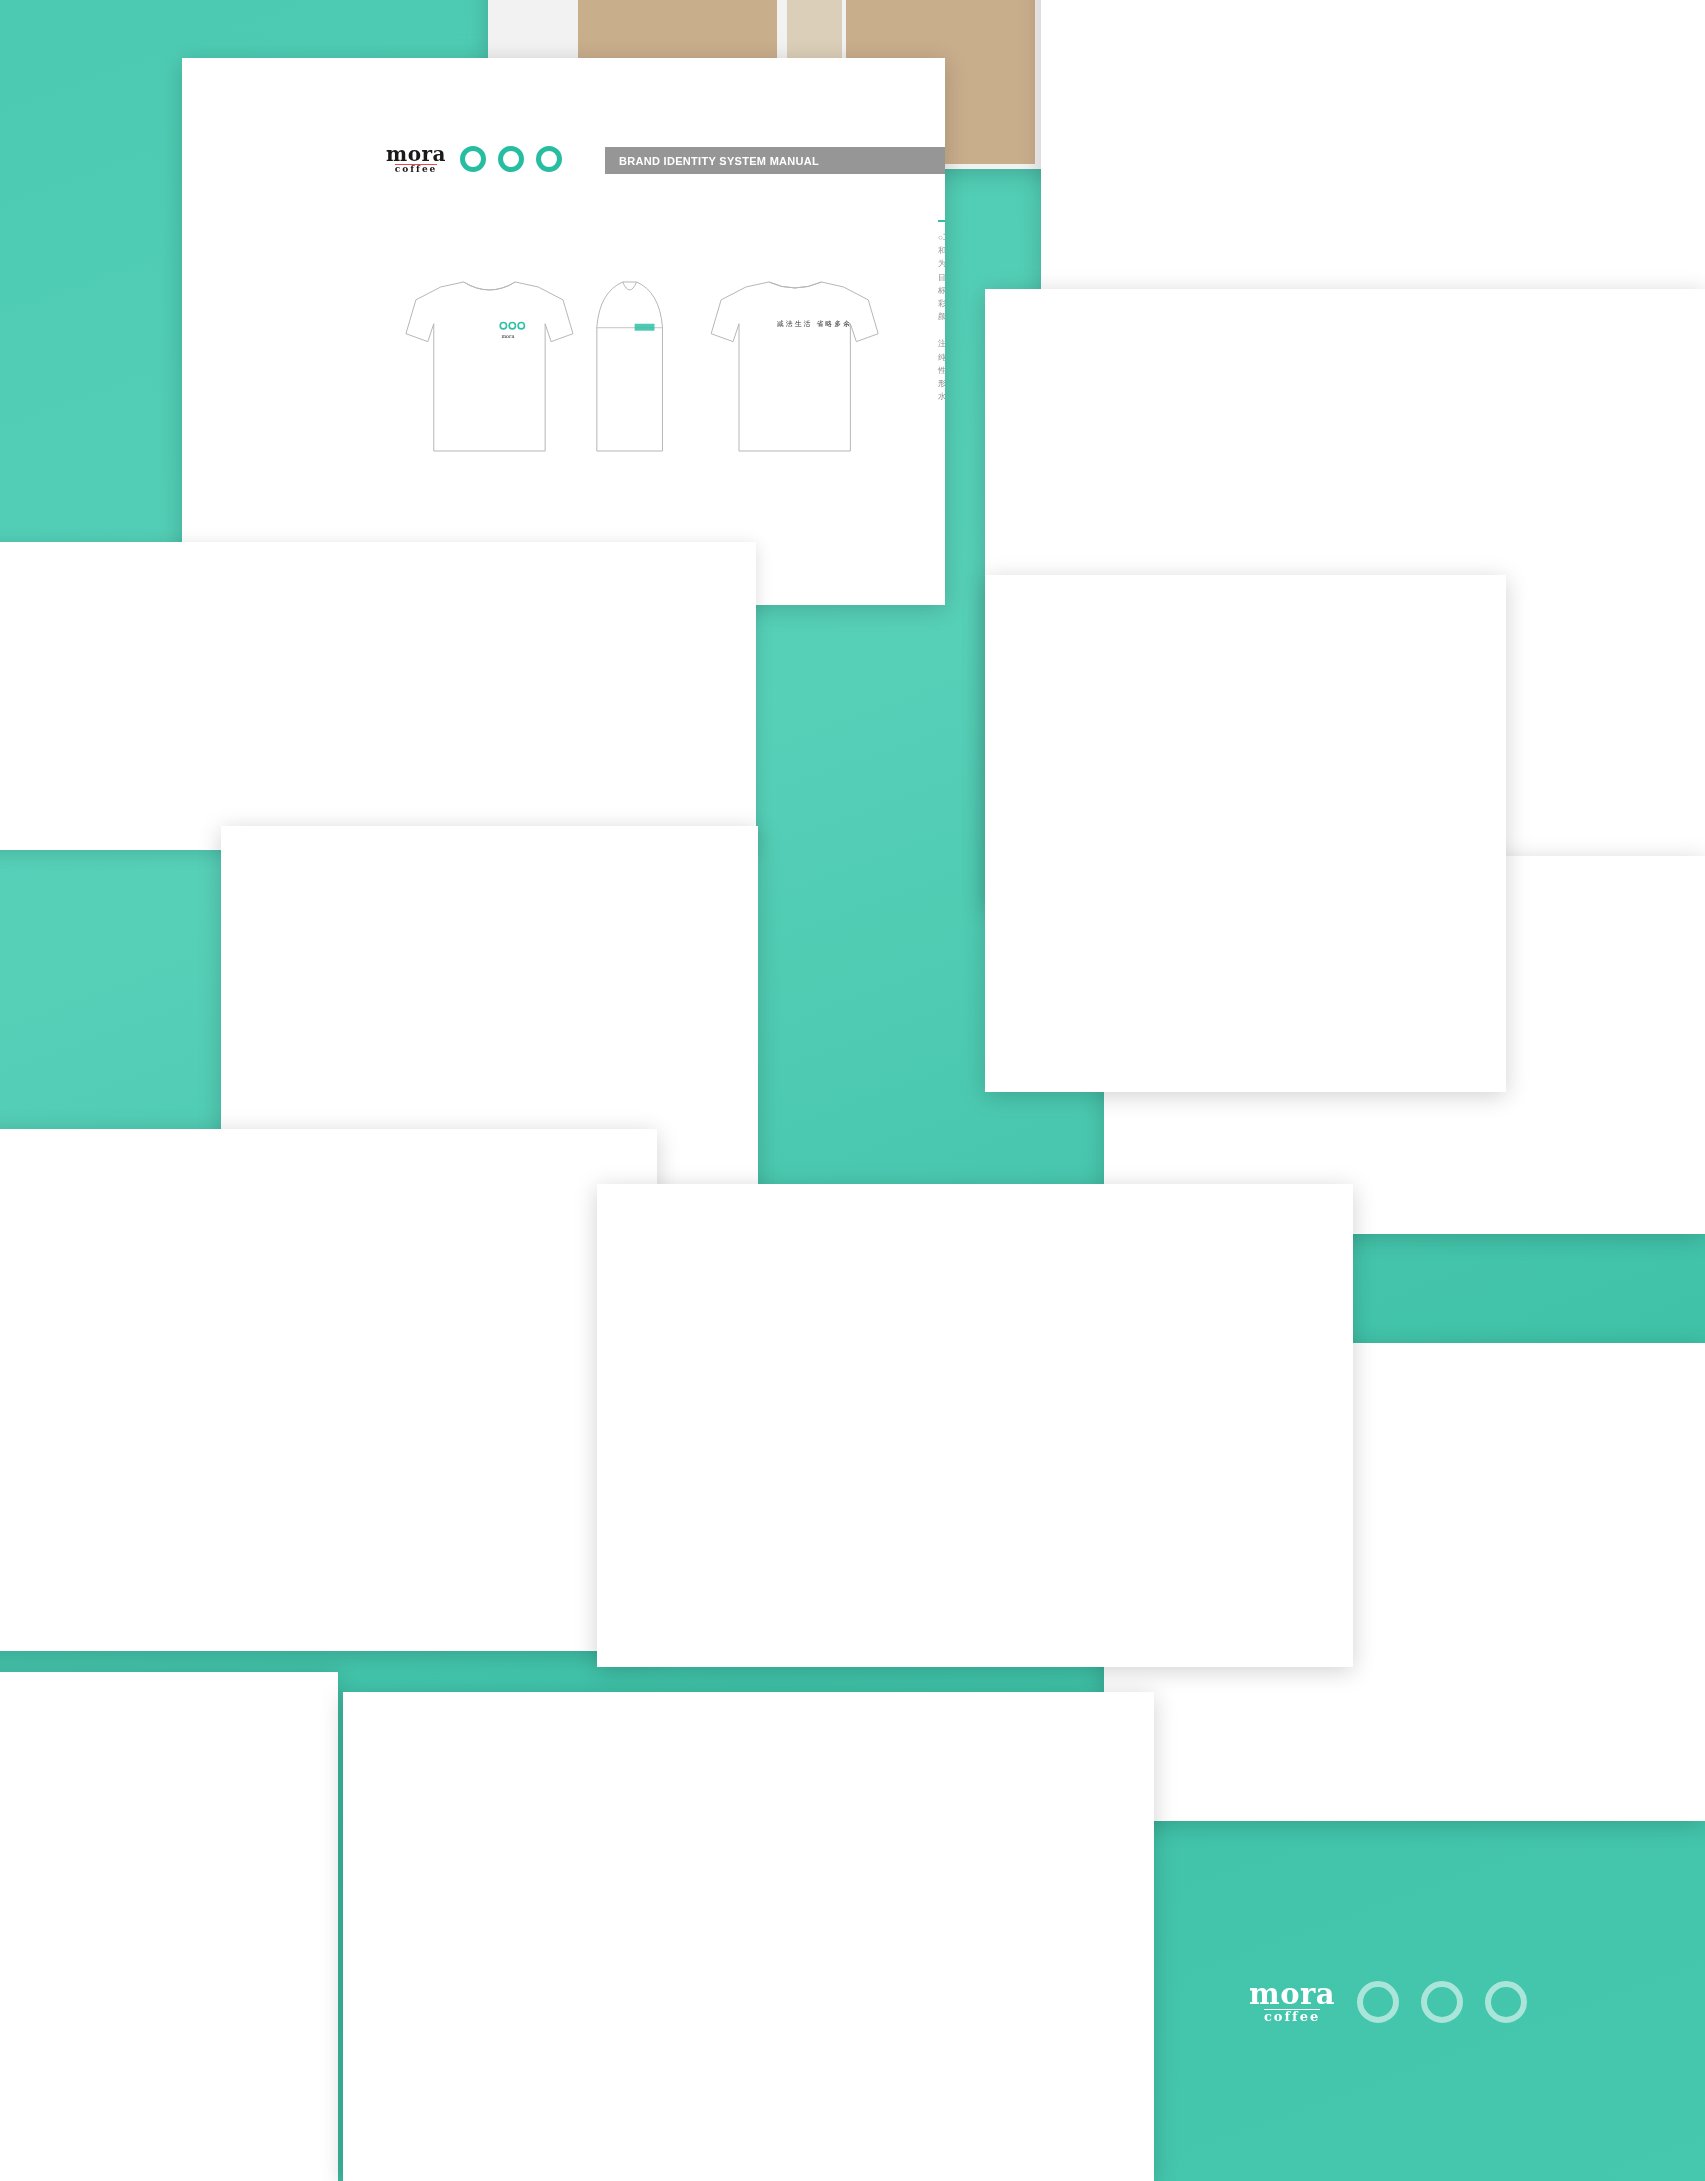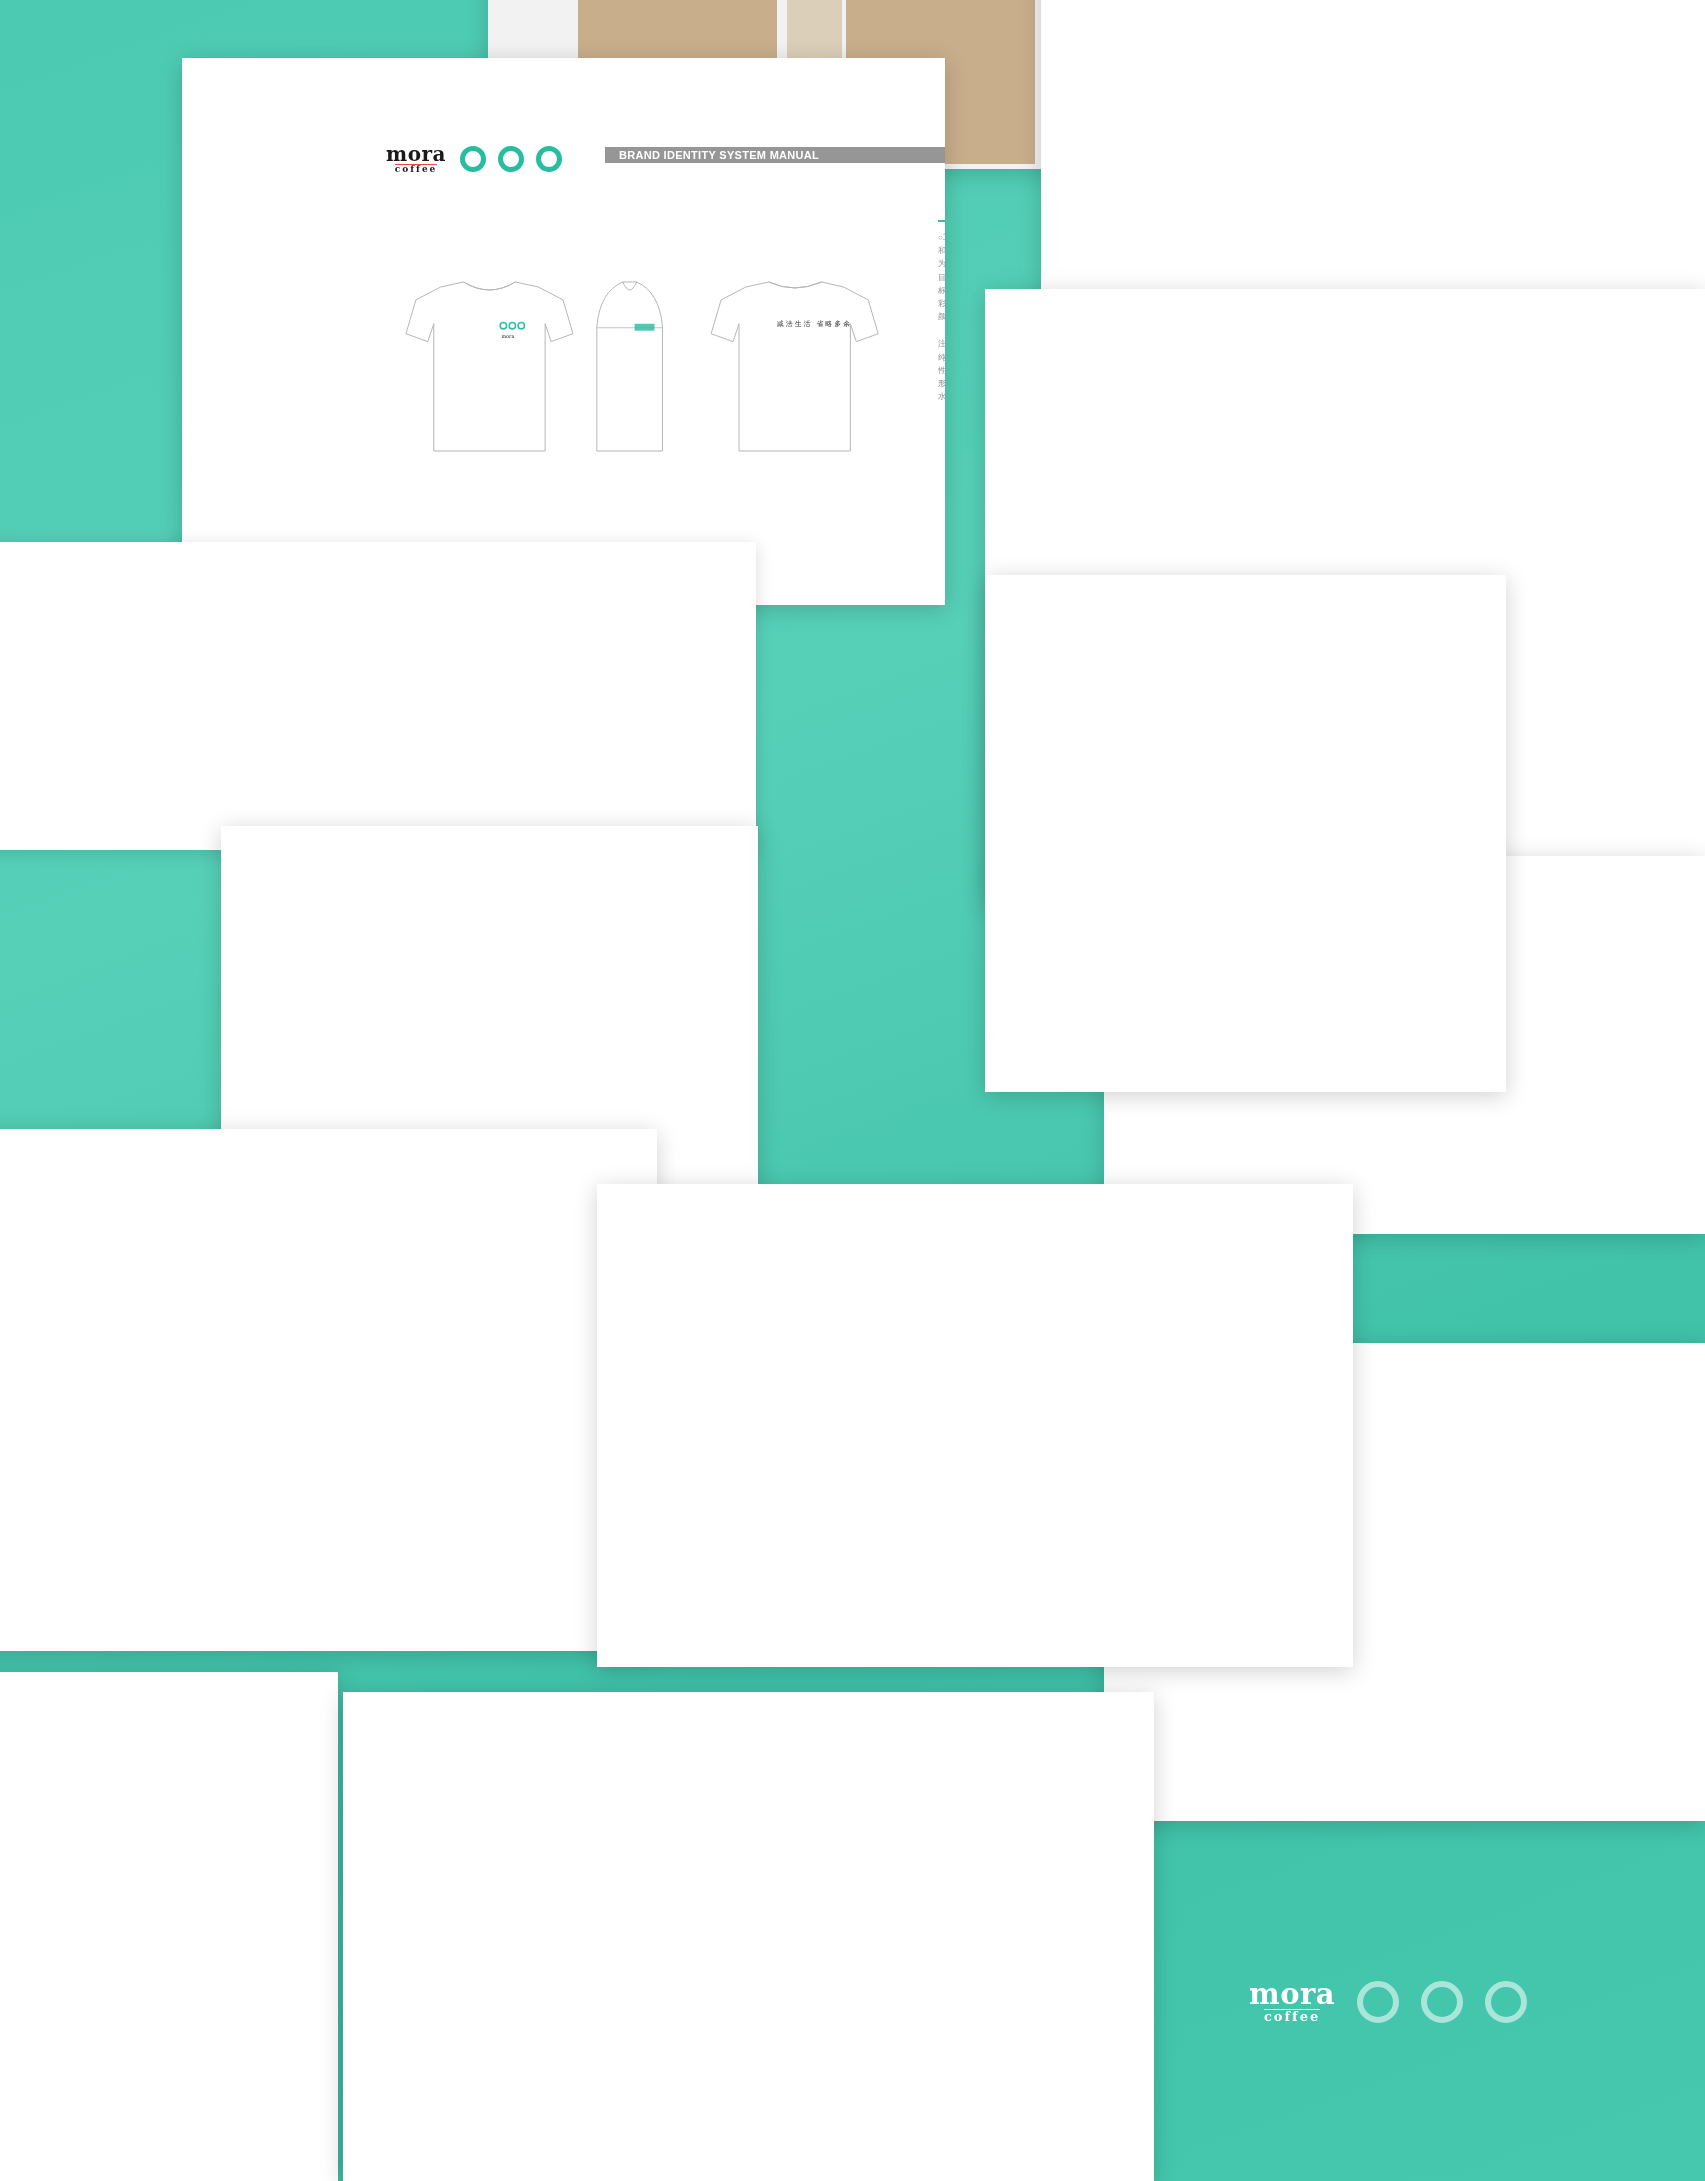--- a/index.html
+++ b/index.html
@@ -81,21 +81,21 @@
   
   
   
   
   
   
   
 </div>
 
 <div class="card" style="left:182px;top:58px;width:763px;height:547px;">
-  <div class="hdr" style="left:423px;top:89px;width:488px;height:16px;">
+  <div class="hdr" style="left:423px;top:89px;width:488px;height:27px;">
     <span class="t">BRAND IDENTITY SYSTEM MANUAL</span>
 
   </div>
   <div class="logo" style="left:204px;top:86px;">
     <div class="wm">
       <span class="m" style="font-size:20px;">mora</span>
       <span class="c" style="font-size:9px;">coffee</span>
     </div>
     <div class="rings" style="margin-left:14px;gap:12px;">
       <div class="ring" style="width:26px;height:26px;border-width:5px;"></div>

